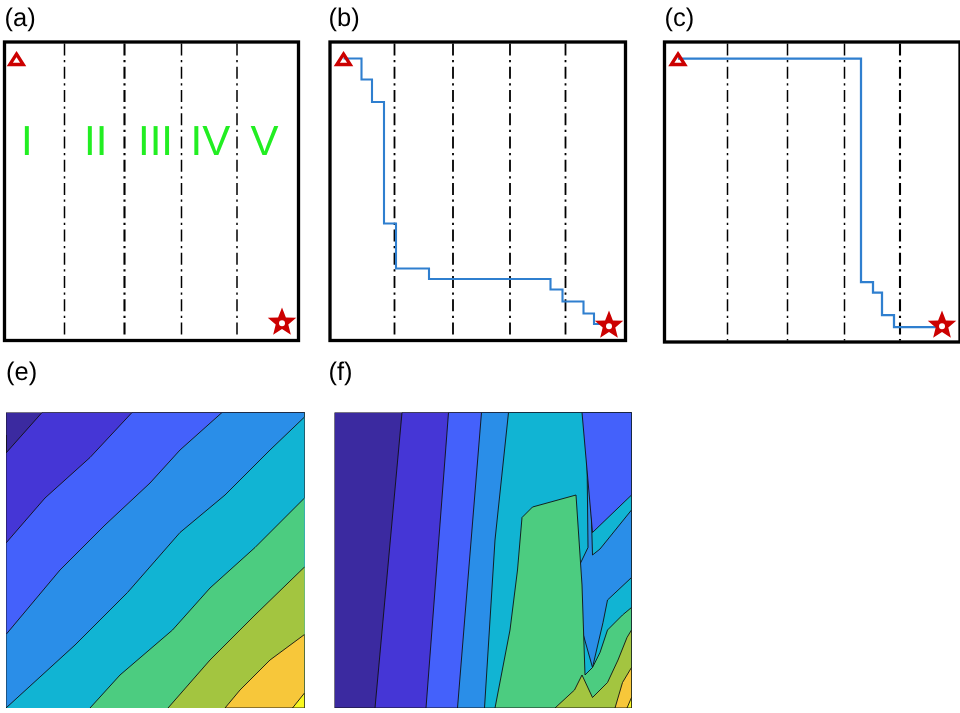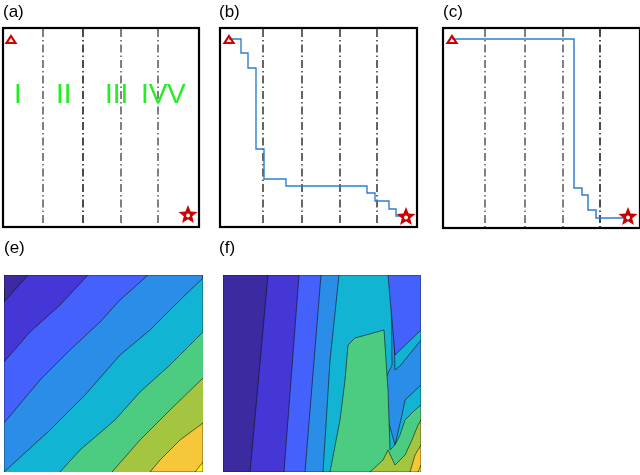--- a/index.html
+++ b/index.html
@@ -98,16 +98,16 @@
       <polygon points="370,472 383,460 388,450 395,465 405,455 412,440 418,425 421,420 421,472" fill="#a3c540"></polygon>
       <polygon points="410,472 415,455 421,445 421,472" fill="#f7c73a"></polygon>
       <polygon points="418,472 421,465 421,472" fill="#f9f820"></polygon>
     </g>
   </g>
 </svg>
 
 <div style="position:absolute;left:3px;top:78px;width:196px;height:30px;font-size:28px;color:#22ee22;font-family:'Liberation Sans',sans-serif;">
   <span style="position:absolute;left:11px;">I</span>
   <span style="position:absolute;left:53px;">II</span>
-  <span style="position:absolute;left:102px;">III</span>
-  <span style="position:absolute;left:138px;">IV</span>
+  <span style="position:absolute;left:89px;">III</span>
+  <span style="position:absolute;left:124px;">IV</span>
   <span style="position:absolute;left:164px;">V</span>
 </div>
 
 </body></html>

